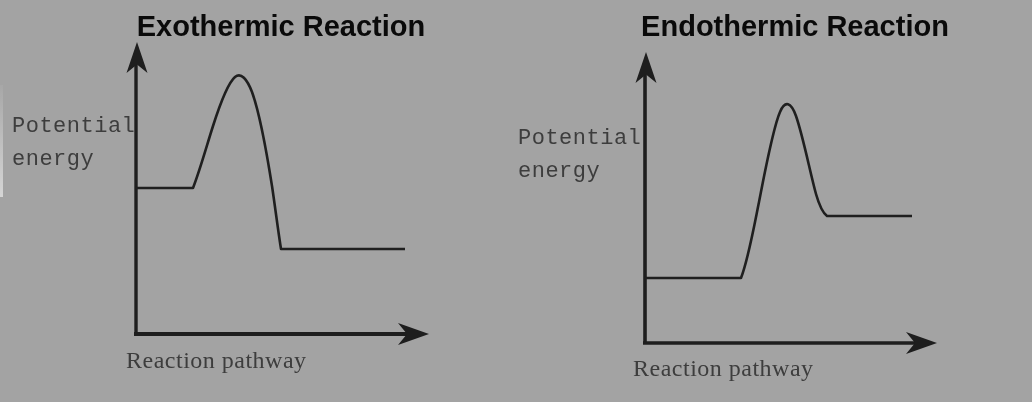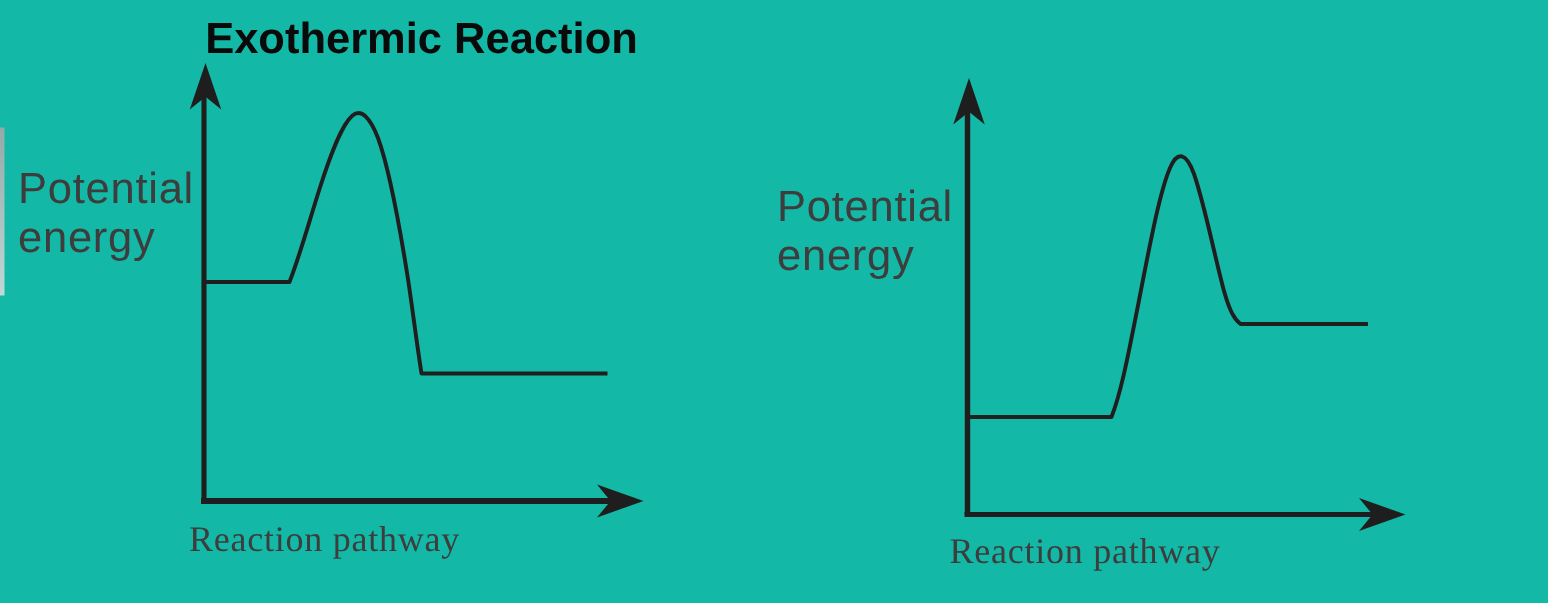--- a/index.html
+++ b/index.html
@@ -1,37 +1,37 @@
 <!DOCTYPE html>
 <html><head>
 <meta charset="utf-8">
 <style>
   html,body{margin:0;padding:0;background:#ffffff;}
   .canvas{
     position:relative;
     width:1032px;height:402px;
-    background:#14b8a6;
+    background:#a3a3a3;
     overflow:hidden;
     font-family:"Liberation Sans",sans-serif;
   }
   .plot-svg{position:absolute;left:0;top:0;width:1032px;height:402px;}
   .axis-stroke{stroke:#1e1e1e;fill:none;}
   .curve-stroke{stroke:#1f1f1f;fill:none;stroke-width:2.6;stroke-linejoin:round;stroke-linecap:butt;}
   .arrow-fill{fill:#1e1e1e;stroke:none;}
   .chart-title{
     position:absolute;top:10px;width:310px;height:36px;
     text-align:center;
     font-family:"Liberation Sans",sans-serif;
     font-size:29px;font-weight:600;color:#0a0a0a;
     letter-spacing:0px;white-space:nowrap;
   }
   .y-label{
     position:absolute;width:130px;
-    font-family:Liberation Sans, sans-serif;
-    font-size:29px;line-height:33px;color:#3d3d3d;
+    font-family:Liberation Mono, monospace;
+    font-size:22px;line-height:33px;color:#3d3d3d;
     letter-spacing:0.5px;
   }
   .x-label{
     position:absolute;width:310px;text-align:left;
     font-family:"Liberation Serif","DejaVu Serif",serif;
     font-size:24px;color:#3d3d3d;
     letter-spacing:0.5px;white-space:nowrap;
   }
   .edge-artifact{
     position:absolute;left:0;top:85px;width:3px;height:112px;
@@ -75,20 +75,21 @@
     </g>
   </svg>
 
   <div class="chart-title" style="left:126px;">Exothermic Reaction</div>
   <div class="y-label" style="left:12px;top:110px;">
     <div>Potential</div>
     <div>energy</div>
   </div>
   <div class="x-label" style="left:126px;top:347px;">Reaction pathway</div>
 
+  <div class="chart-title" style="left:640px;">Endothermic Reaction</div>
   <div class="y-label" style="left:518px;top:122px;">
     <div>Potential</div>
     <div>energy</div>
   </div>
   <div class="x-label" style="left:633px;top:355px;">Reaction pathway</div>
 
   <div class="edge-artifact"></div>
 
 </div>
 

